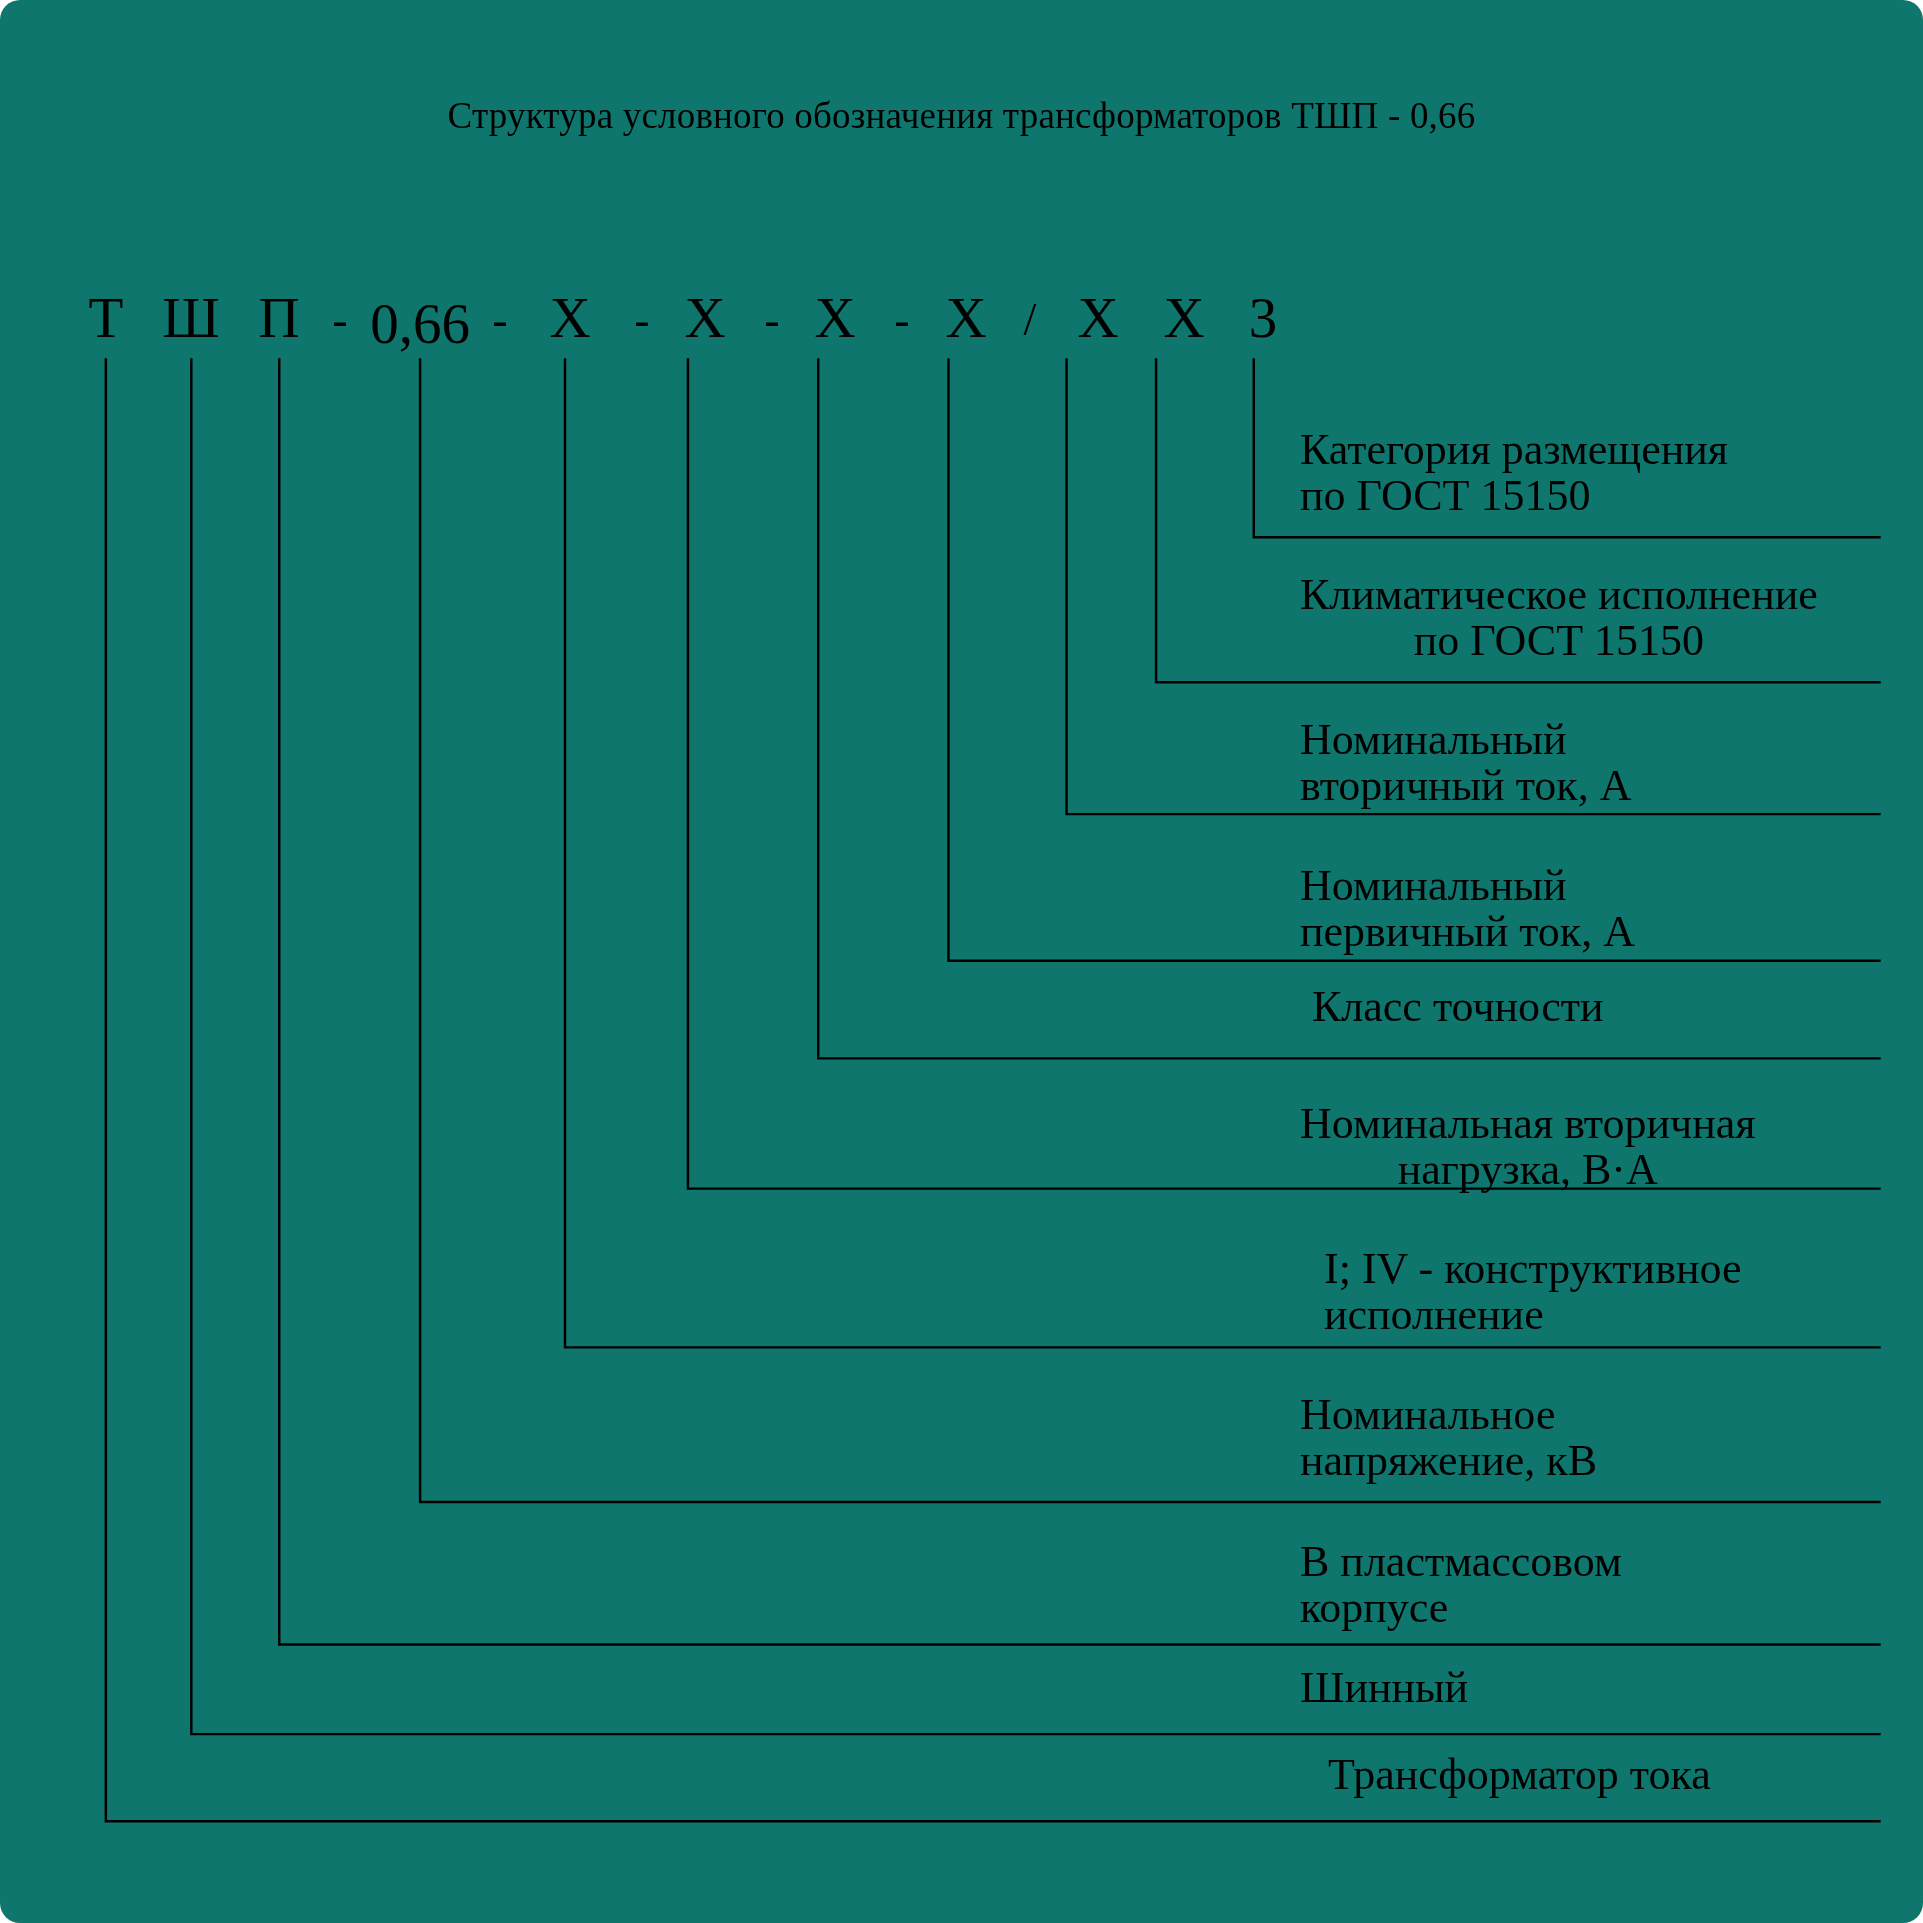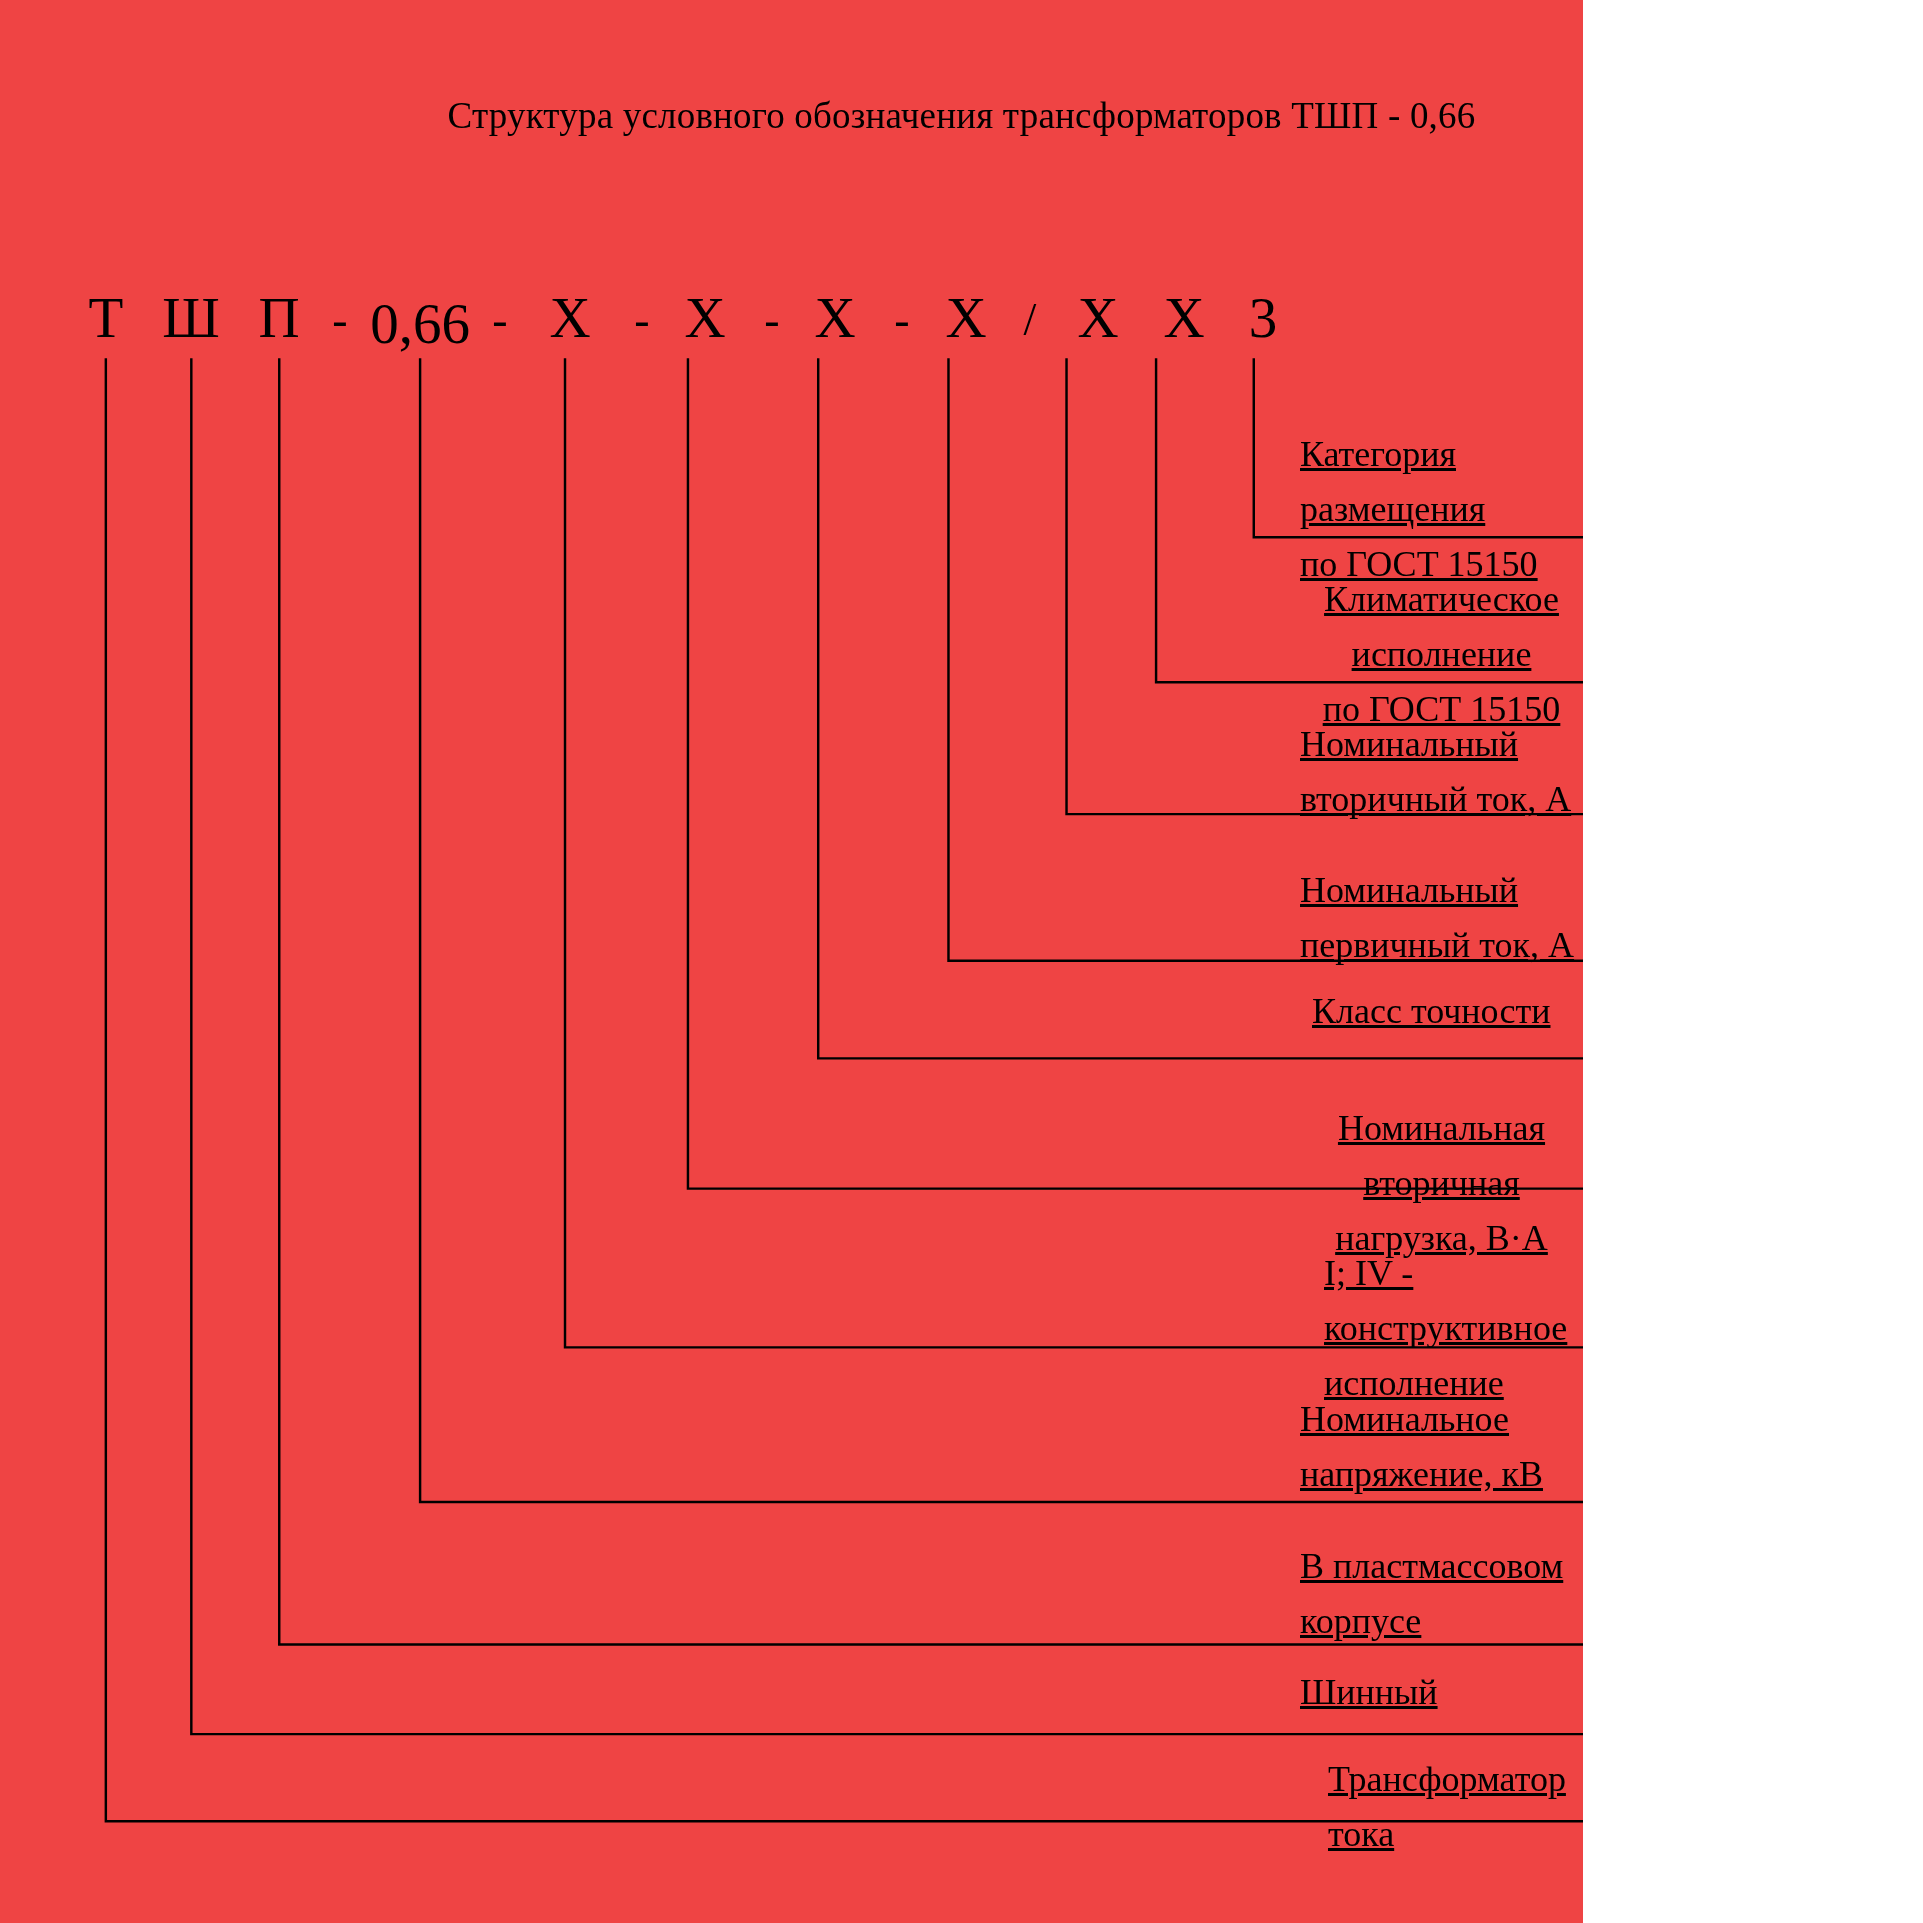--- a/index.html
+++ b/index.html
@@ -6,24 +6,25 @@
     margin: 0;
     padding: 0;
     background: #ffffff;
   }
   body {
     font-family: "Liberation Serif", "DejaVu Serif", serif;
     color: #000000;
   }
   #page {
     position: relative;
-    width: 1583px;
+    width: 1923px;
     height: 1923px;
-    background: #ef4444;
+    background: #0f766e;
     overflow: hidden;
+    border-radius: 20px;
   }
   #diagram-title {
     position: absolute;
     left: 0;
     top: 94px;
     width: 1923px;
     text-align: center;
     font-size: 37px;
     line-height: 1.2;
     letter-spacing: 0.2px;
@@ -57,24 +58,23 @@
   }
   #leader-svg {
     position: absolute;
     left: 0;
     top: 0;
     width: 1923px;
     height: 1923px;
   }
   .callout-label {
     position: absolute;
-    font-size: 36px;
-    line-height: 55px;
+    font-size: 44px;
+    line-height: 46px;
     white-space: pre-line;
-    text-decoration: underline;
   }
 </style>
 </head>
 <body>
 
 <div id="page">
 
   <div id="diagram-title">Структура условного обозначения трансформаторов ТШП - 0,66</div>
 
   <div id="code-line">

